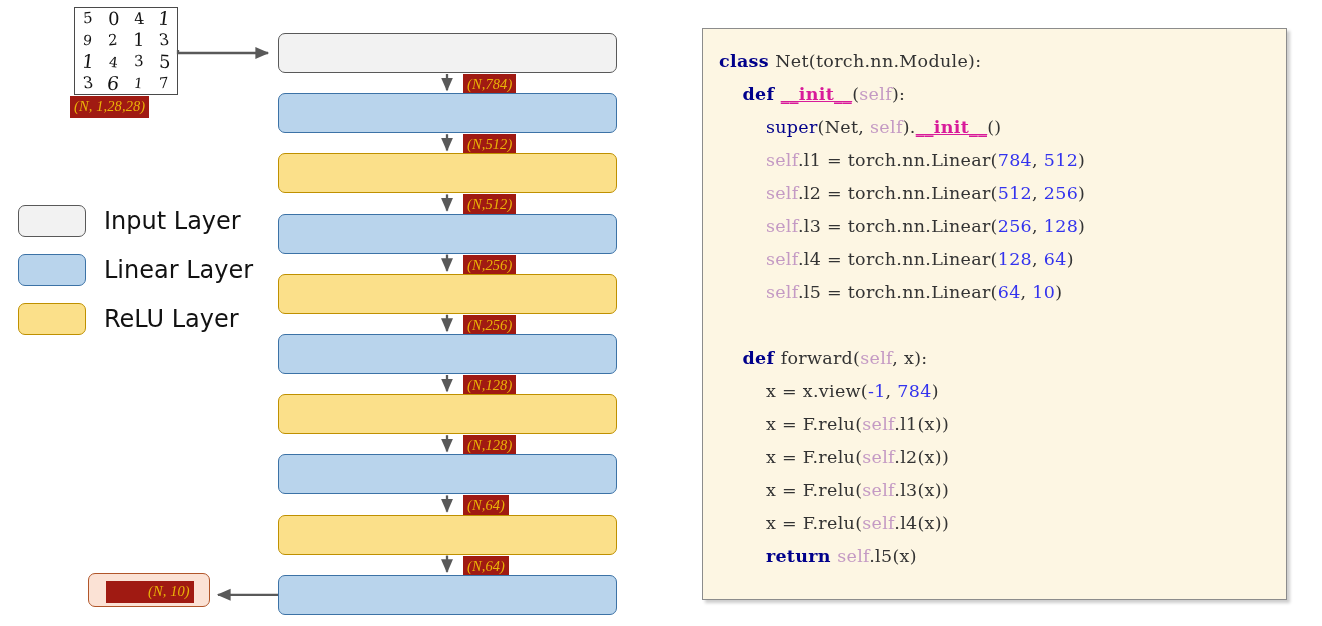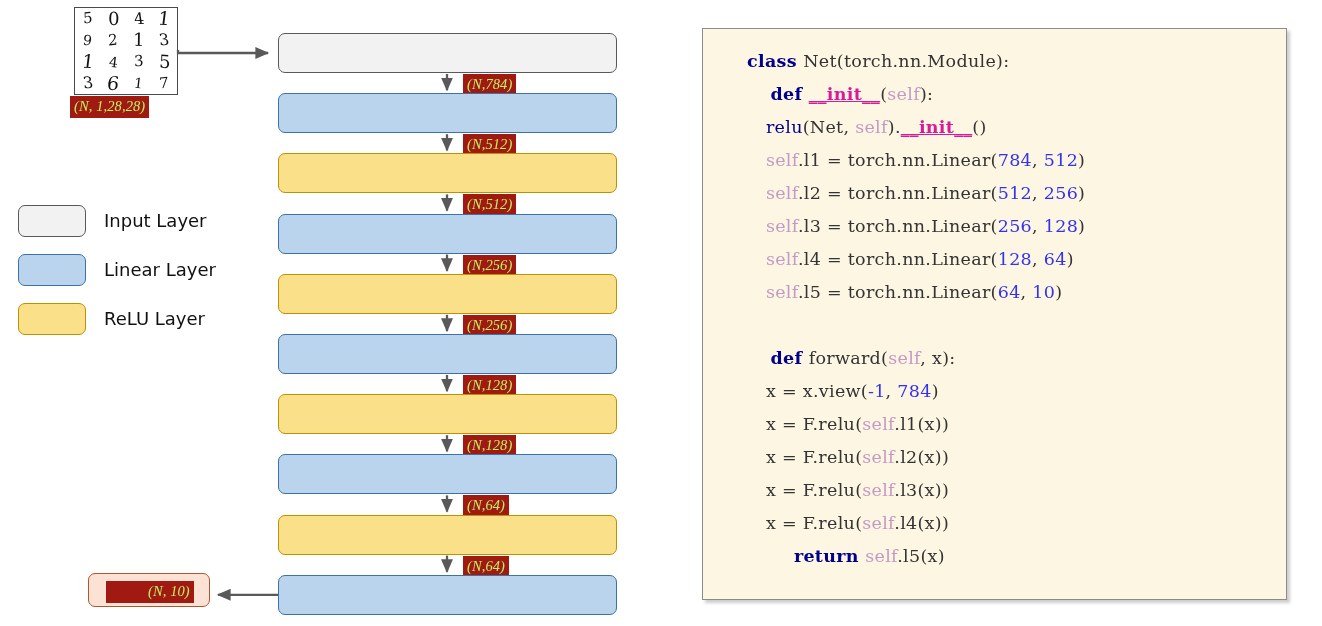--- a/index.html
+++ b/index.html
@@ -46,21 +46,21 @@
   .mnist-digit.s1 { font-size: 15px; transform: rotate(-6deg) skewX(-4deg); }
   .mnist-digit.s2 { font-size: 18px; transform: rotate(4deg) skewX(3deg); }
   .mnist-digit.s3 { font-size: 16px; transform: rotate(-2deg) skewX(6deg); }
   .mnist-digit.s4 { font-size: 19px; transform: rotate(2deg) skewX(-5deg); }
   .mnist-digit.s5 { font-size: 14px; transform: rotate(7deg); }
 
   
   .shape-chip {
     position: absolute;
     background: #a01a12;
-    color: #bef264;
+    color: #eab308;
     font-family: "Liberation Serif", serif;
     font-size: 14.5px;
     font-style: italic;
     line-height: 1;
     padding: 3px 4px 4px 4px;
     white-space: nowrap;
     letter-spacing: 0.1px;
   }
 
   
@@ -112,21 +112,21 @@
     border-radius: 7px;
     box-sizing: border-box;
     flex: 0 0 auto;
   }
   .legend-swatch.input  { background: #f2f2f2; border: 1.5px solid #595959; }
   .legend-swatch.linear { background: #b9d4ec; border: 1.5px solid #3c72a6; }
   .legend-swatch.relu   { background: #fbe08a; border: 1.5px solid #bf9000; }
   .legend-swatch.output { background: #fbe2d5; border: 1.5px solid #b1562a; }
   .legend-label {
     margin-left: 18px;
-    font-size: 18px;
+    font-size: 24px;
     color: #111111;
     font-family: "DejaVu Sans", sans-serif;
     white-space: nowrap;
   }
 
   
   #code-panel {
     position: absolute;
     left: 702px; top: 28px;
     width: 585px; height: 572px;
@@ -139,21 +139,21 @@
   #code-block {
     margin: 0;
     padding: 16px 0 0 16px;
     font-family: "DejaVu Serif", serif;
     font-size: 17.5px;
     line-height: 33px;
     color: #333333;
     white-space: pre;
     letter-spacing: 0.3px;
   }
-  .tok-kw     { color: #00008b; font-weight: bold; margin-left: 28px; }
+  .tok-kw     { color: #00008b; font-weight: bold; }
   .tok-builtin{ color: #00008b; }
   .tok-self   { color: #c49ac4; }
   .tok-dunder { color: #d81b9a; text-decoration: underline; text-decoration-color: #d81b9a; font-weight: bold; }
   .tok-num    { color: #3333ee; }
   .tok-plain  { color: #333333; }
 </style>
 </head>
 <body>
 
 <div id="diagram-panel">
@@ -236,21 +236,21 @@
       <div class="legend-row">
         <div class="legend-swatch relu"></div>
         <div class="legend-label">ReLU Layer</div>
       </div>
     </div>
 </div>
 
 <div id="code-panel">
   <pre id="code-block"><span class="tok-kw">class </span><span class="tok-plain">Net(torch.nn.Module):</span>
     <span class="tok-kw">def </span><span class="tok-dunder">__init__</span><span class="tok-plain">(</span><span class="tok-self">self</span><span class="tok-plain">):</span>
-        <span class="tok-builtin">relu</span><span class="tok-plain">(Net, </span><span class="tok-self">self</span><span class="tok-plain">).</span><span class="tok-dunder">__init__</span><span class="tok-plain">()</span>
+        <span class="tok-builtin">super</span><span class="tok-plain">(Net, </span><span class="tok-self">self</span><span class="tok-plain">).</span><span class="tok-dunder">__init__</span><span class="tok-plain">()</span>
         <span class="tok-self">self</span><span class="tok-plain">.l1 = torch.nn.Linear(</span><span class="tok-num">784</span><span class="tok-plain">, </span><span class="tok-num">512</span><span class="tok-plain">)</span>
         <span class="tok-self">self</span><span class="tok-plain">.l2 = torch.nn.Linear(</span><span class="tok-num">512</span><span class="tok-plain">, </span><span class="tok-num">256</span><span class="tok-plain">)</span>
         <span class="tok-self">self</span><span class="tok-plain">.l3 = torch.nn.Linear(</span><span class="tok-num">256</span><span class="tok-plain">, </span><span class="tok-num">128</span><span class="tok-plain">)</span>
         <span class="tok-self">self</span><span class="tok-plain">.l4 = torch.nn.Linear(</span><span class="tok-num">128</span><span class="tok-plain">, </span><span class="tok-num">64</span><span class="tok-plain">)</span>
         <span class="tok-self">self</span><span class="tok-plain">.l5 = torch.nn.Linear(</span><span class="tok-num">64</span><span class="tok-plain">, </span><span class="tok-num">10</span><span class="tok-plain">)</span>
 
     <span class="tok-kw">def </span><span class="tok-plain">forward(</span><span class="tok-self">self</span><span class="tok-plain">, x):</span>
         <span class="tok-plain">x = x.view(</span><span class="tok-num">-1</span><span class="tok-plain">, </span><span class="tok-num">784</span><span class="tok-plain">)</span>
         <span class="tok-plain">x = F.relu(</span><span class="tok-self">self</span><span class="tok-plain">.l1(x))</span>
         <span class="tok-plain">x = F.relu(</span><span class="tok-self">self</span><span class="tok-plain">.l2(x))</span>

